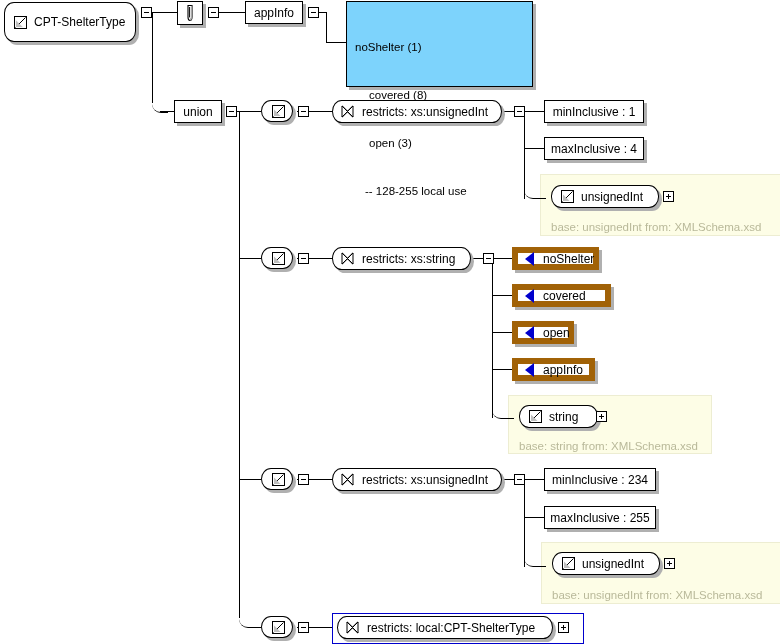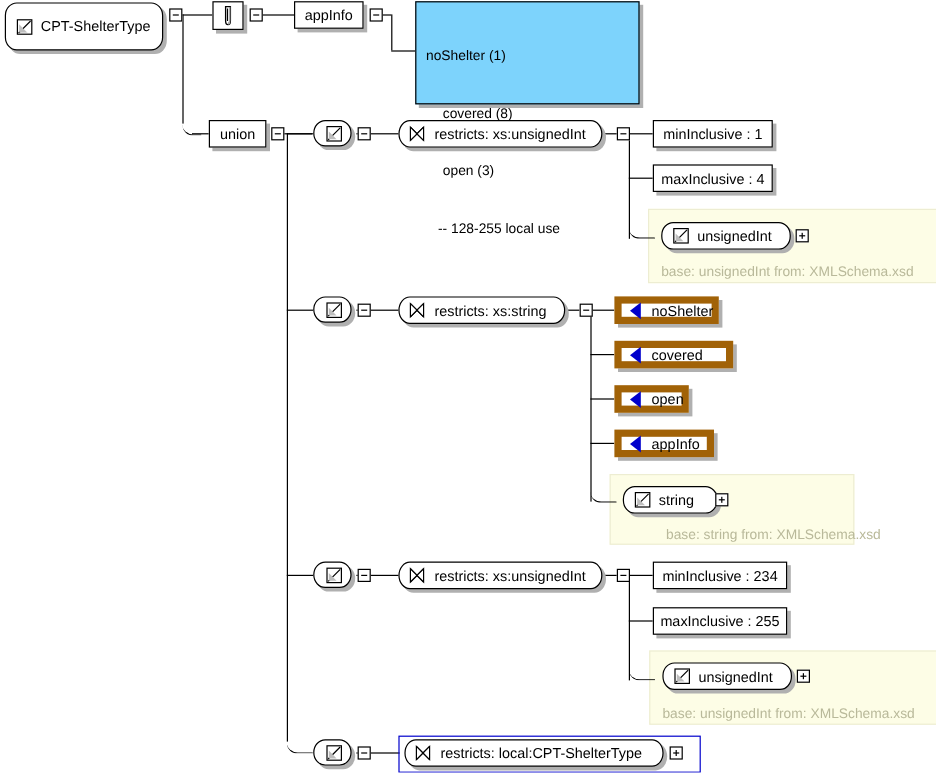--- a/index.html
+++ b/index.html
@@ -376,21 +376,21 @@
     <span class="ic-simple">
       <svg width="15" height="15" viewBox="0 0 15 15">
         <rect x="1.5" y="1.5" width="12" height="12" fill="#fff" stroke="#000" stroke-width="1"></rect>
         <path d="M2.5 12.5 L12.5 2.5" stroke="#000" stroke-width="1"></path>
         <path d="M3 12 L3 5.5 L9.5 12 Z" fill="#bdbdbd"></path>
       </svg>
     </span>
     <span>string</span>
   </div>
   <div class="toggle plus" style="left:596px;top:411px;"></div>
-  <div class="basetext" style="left:519px;top:441px;margin-left:36px;">base: string from: XMLSchema.xsd</div>
+  <div class="basetext" style="left:519px;top:441px;">base: string from: XMLSchema.xsd</div>
 
   <div class="oct sh" style="left:261px;top:468px;width:32px;height:22px;">
     <span class="ic-simple">
       <svg width="15" height="15" viewBox="0 0 15 15">
         <rect x="1.5" y="1.5" width="12" height="12" fill="#fff" stroke="#000" stroke-width="1"></rect>
         <path d="M2.5 12.5 L12.5 2.5" stroke="#000" stroke-width="1"></path>
         <path d="M3 12 L3 5.5 L9.5 12 Z" fill="#bdbdbd"></path>
       </svg>
     </span>
   </div>

